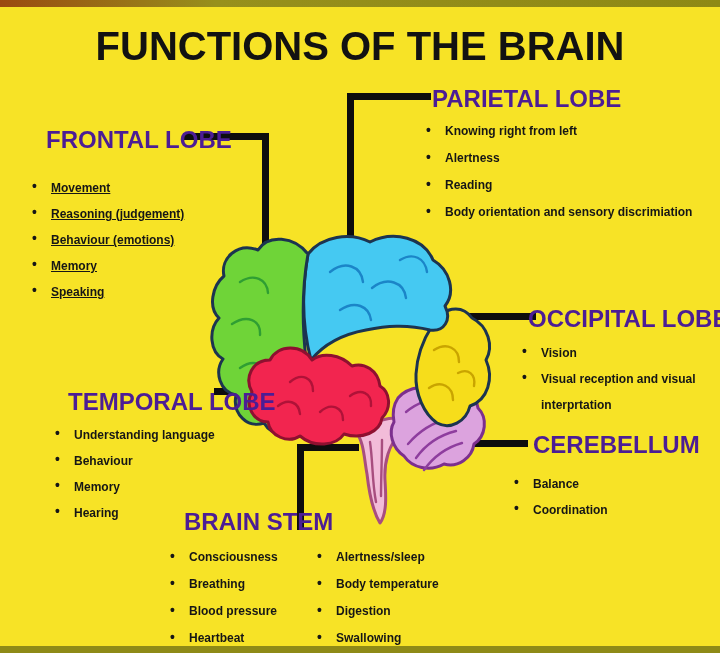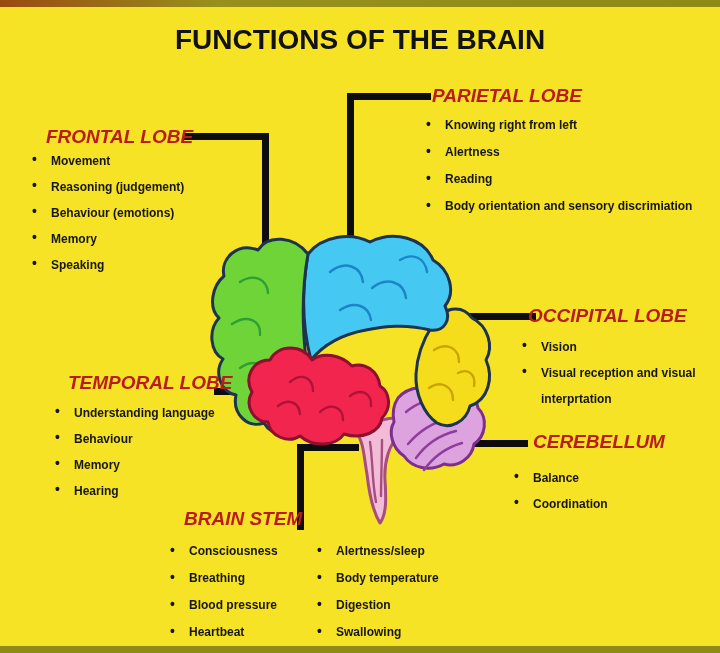--- a/index.html
+++ b/index.html
@@ -10,43 +10,43 @@
     overflow:hidden;
     font-family:"Liberation Sans","DejaVu Sans",sans-serif;
     color:#161616;
   }
   .strip{position:absolute;left:0;width:720px;height:7px;}
   .strip.top{top:0;background:linear-gradient(90deg,#9a4a10 0%,#97901c 30%,#8e8915 100%);}
   .strip.bottom{top:646px;background:#8e8a17;}
 
   .title{
     position:absolute;top:24px;left:0;width:720px;
-    text-align:center;font-size:28px;font-weight:bold;
+    text-align:center;font-size:40px;font-weight:bold;
     letter-spacing:0px;color:#121212;
   }
 
   .sec{position:absolute;}
-  .sec-label{font-size:19px;font-weight:bold;white-space:nowrap;color:#b91c1c;font-style:italic;}
+  .sec-label{font-size:24px;font-weight:bold;white-space:nowrap;color:#4c1d95;}
   .sec ul{list-style:none;margin:0;padding:0;font-size:12px;font-weight:bold;}
   .sec li{position:relative;padding-left:21px;}
   .sec li::before{content:"\2022";position:absolute;left:2px;top:-1px;font-size:1.15em;}
 
   #sec-frontal{left:30px;top:126px;width:235px;}
   #sec-frontal .sec-label{margin-left:16px;}
-  #sec-frontal ul{margin-top:0;line-height:26px;}
+  #sec-frontal ul{margin-top:21px;line-height:26px;text-decoration:underline;}
 
   #sec-parietal{left:424px;top:85px;width:280px;}
   #sec-parietal .sec-label{margin-left:8px;}
   #sec-parietal ul{margin-top:5px;line-height:27px;width:272px;}
 
   #sec-occipital{left:520px;top:305px;width:200px;}
   #sec-occipital .sec-label{margin-left:8px;}
   #sec-occipital ul{margin-top:7px;line-height:26px;width:196px;}
 
-  #sec-temporal{left:53px;top:372px;width:250px;}
+  #sec-temporal{left:53px;top:388px;width:250px;}
   #sec-temporal .sec-label{margin-left:15px;}
   #sec-temporal ul{margin-top:6px;line-height:26px;}
 
   #sec-cerebellum{left:512px;top:431px;width:205px;}
   #sec-cerebellum .sec-label{margin-left:21px;}
   #sec-cerebellum ul{margin-top:12px;line-height:26px;}
 
   #sec-brainstem{left:168px;top:508px;width:360px;}
   #sec-brainstem .sec-label{margin-left:16px;}
   #sec-brainstem .cols{display:flex;margin-top:8px;}

